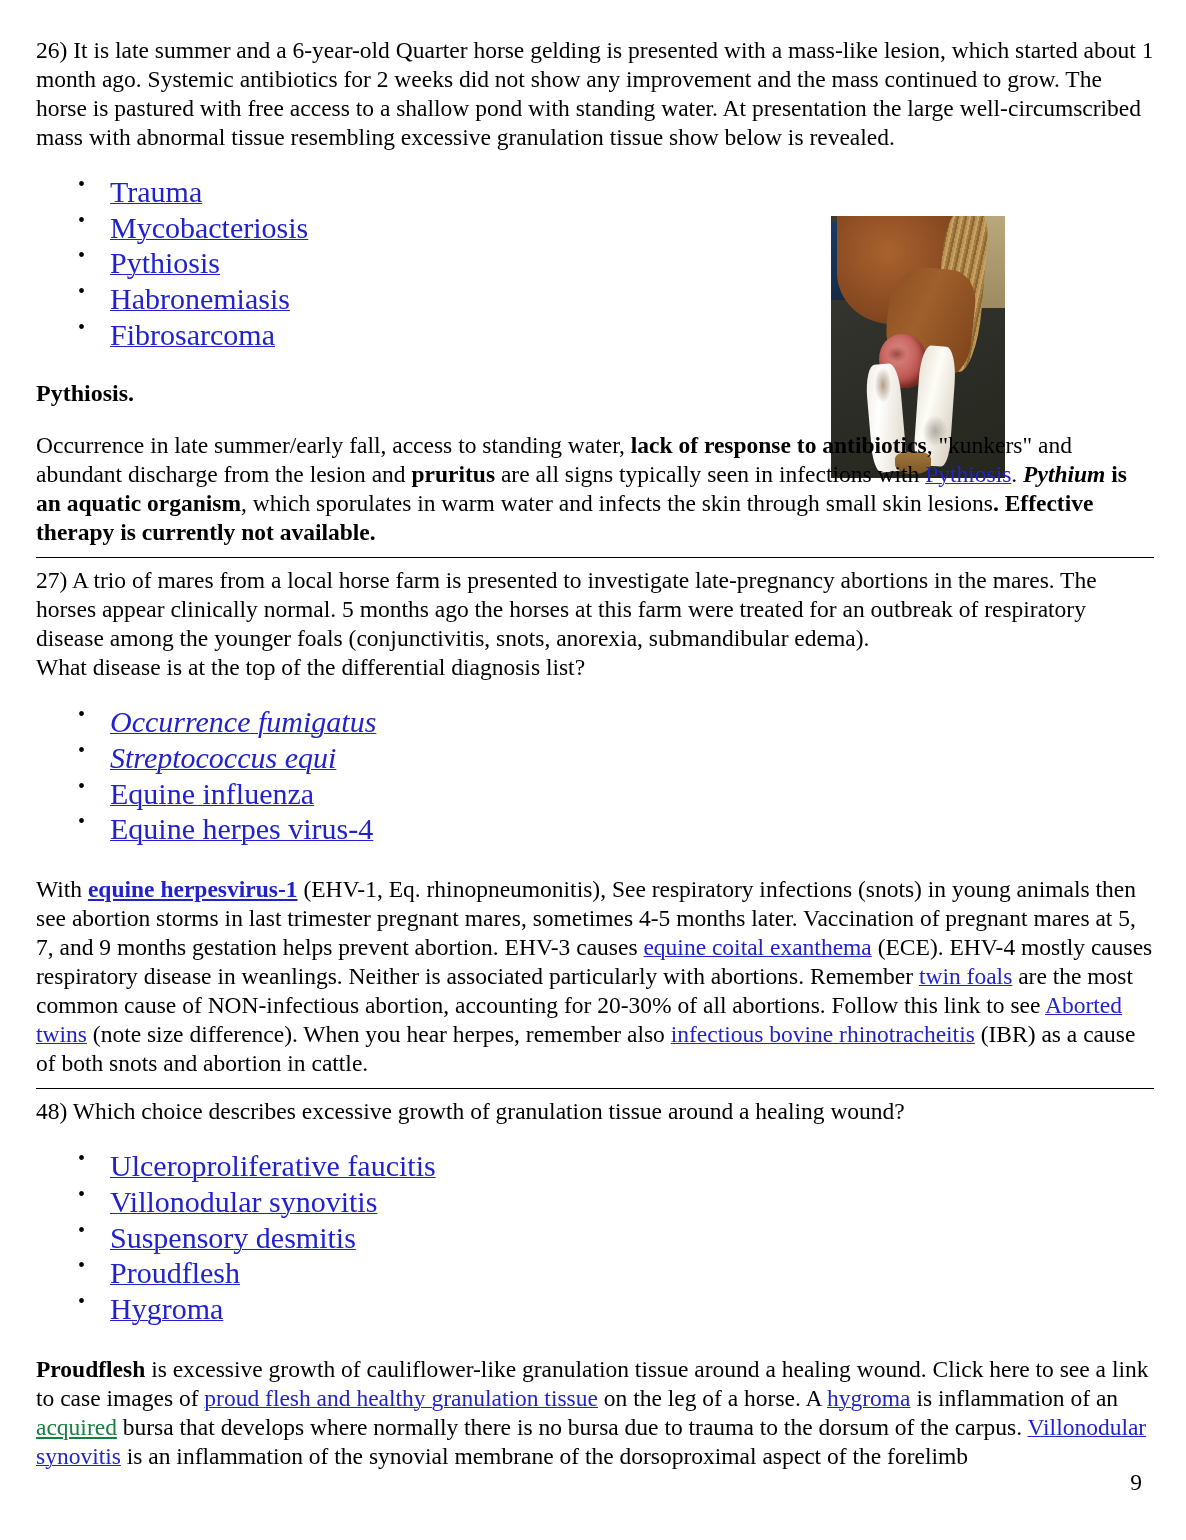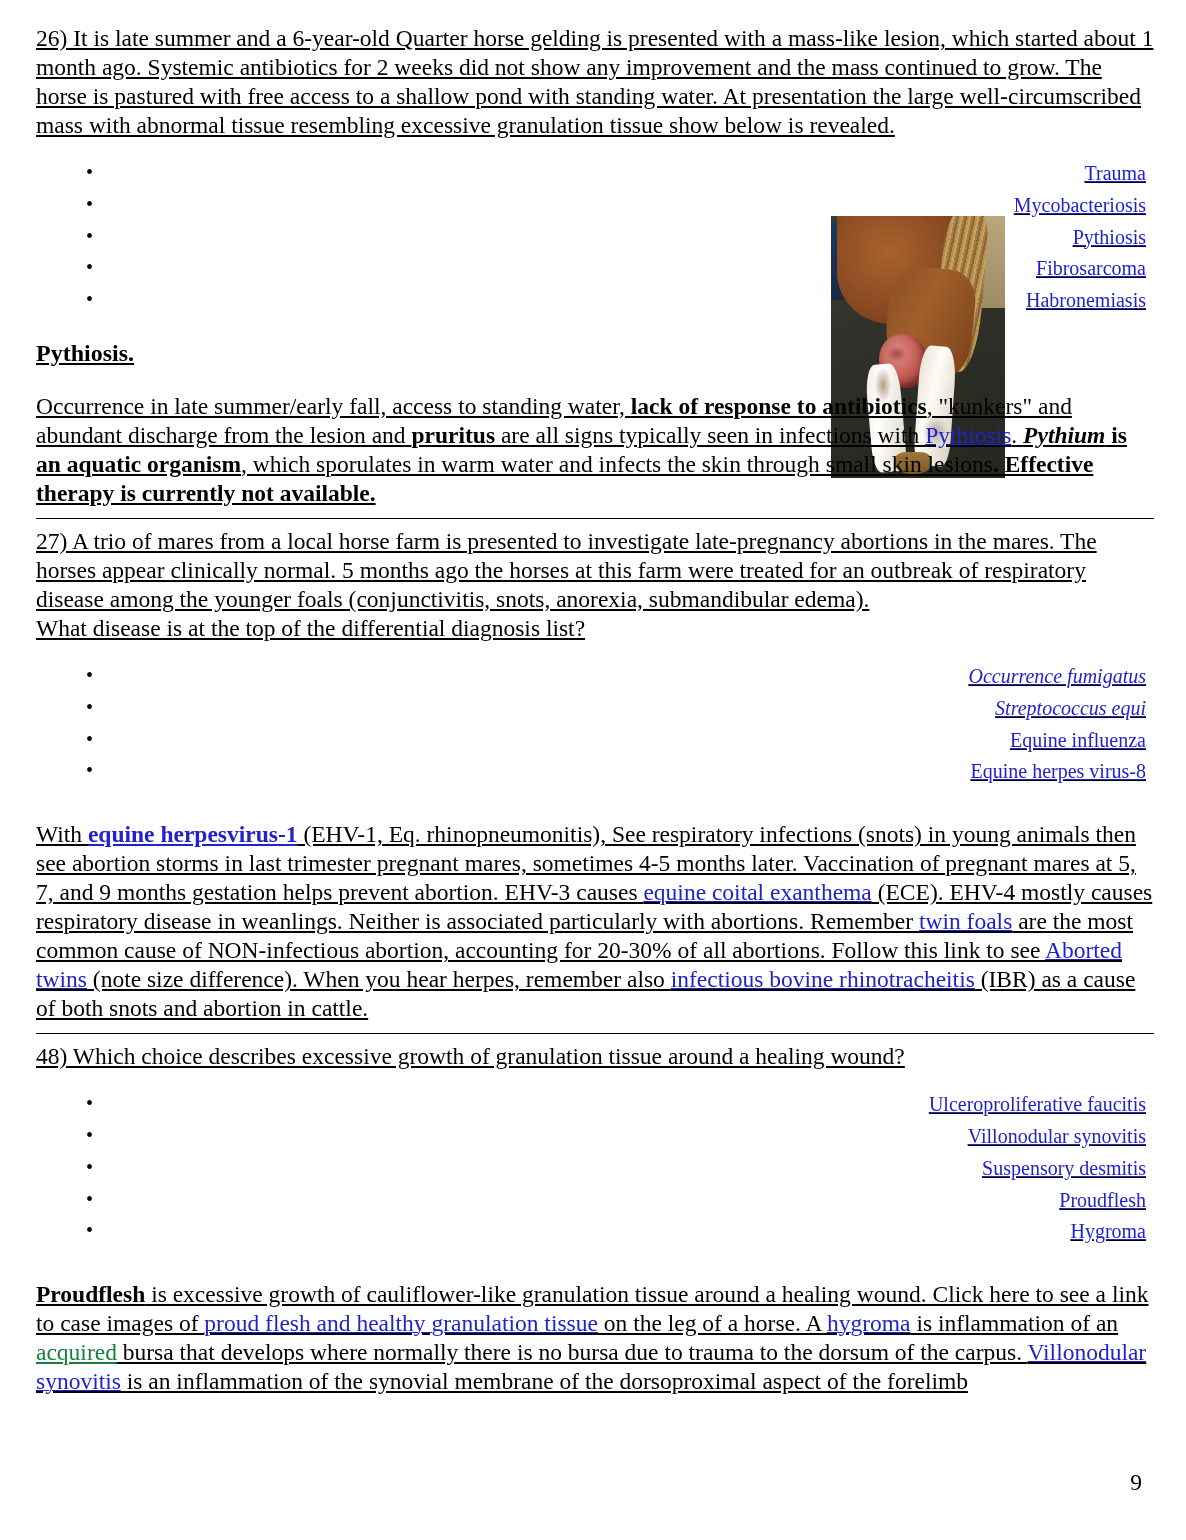--- a/index.html
+++ b/index.html
@@ -19,42 +19,40 @@
   .page {
     position: relative;
     width: 1186px;
     height: 1540px;
     padding: 0;
     box-sizing: border-box;
   }
   .content {
     position: absolute;
     left: 36px;
-    top: 24px;
+    top: 36px;
     width: 1118px;
-    text-decoration: underline;
   }
   p.para {
     margin: 0 0 0 0;
     font-size: 23.5px;
     line-height: 1.235;
     text-align: left;
   }
   ul.choices {
     margin: 22px 0 0 0;
     padding: 0 0 0 42px;
     list-style: none;
   }
   ul.choices li {
-    font-size: 20px;
+    font-size: 30px;
     line-height: 1.19;
     position: relative;
     padding-left: 32px;
-    margin: 8px;
-    text-align: right;
+    margin: 0;
   }
   ul.choices li::before {
     content: "\2022";
     position: absolute;
     left: 0;
     top: -1px;
     font-size: 20px;
     color: #000;
   }
   a.lnk, .lnk {
@@ -218,40 +216,40 @@
 
   <div class="content">
 
     <div>
       <p class="para">26) It is late summer and a 6-year-old Quarter horse gelding is presented with a mass-like lesion, which started about 1 month ago. Systemic antibiotics for 2 weeks did not show any improvement and the mass continued to grow. The horse is pastured with free access to a shallow pond with standing water. At presentation the large well-circumscribed mass with abnormal tissue resembling excessive granulation tissue show below is revealed.</p>
 
       <ul class="choices">
         <li><a href="#" class="lnk">Trauma</a></li>
         <li><a href="#" class="lnk">Mycobacteriosis</a></li>
         <li><a href="#" class="lnk">Pythiosis</a></li>
+        <li><a href="#" class="lnk">Habronemiasis</a></li>
         <li><a href="#" class="lnk">Fibrosarcoma</a></li>
-        <li><a href="#" class="lnk">Habronemiasis</a></li>
       </ul>
 
       <p class="answer-head">Pythiosis.</p>
 
       <p class="explain"><span>Occurrence in late summer/early fall, access to standing water, </span><span class="bold">lack of response to antibiotics</span><span>, "kunkers" and abundant discharge from the lesion and </span><span class="bold">pruritus</span><span> are all signs typically seen in infections with </span><a href="#" class="lnk">Pythiosis</a><span>. </span><span class="bolditalic">Pythium</span><span class="bold"> is an aquatic organism</span><span>, which sporulates in warm water and infects the skin through small skin lesions</span><span class="bold">. Effective therapy is currently not available.</span></p>
     </div>
 
     <hr class="sep">
 
     <div>
       <p class="para">27) A trio of mares from a local horse farm is presented to investigate late-pregnancy abortions in the mares. The horses appear clinically normal. 5 months ago the horses at this farm were treated for an outbreak of respiratory disease among the younger foals (conjunctivitis, snots, anorexia, submandibular edema).</p>
       <p class="para">What disease is at the top of the differential diagnosis list?</p>
 
       <ul class="choices">
         <li><a href="#" class="lnk italic">Occurrence fumigatus</a></li>
         <li><a href="#" class="lnk italic">Streptococcus equi</a></li>
         <li><a href="#" class="lnk">Equine influenza</a></li>
-        <li><a href="#" class="lnk">Equine herpes virus-8</a></li>
+        <li><a href="#" class="lnk">Equine herpes virus-4</a></li>
       </ul>
 
       <div class="spacer-md"></div>
 
       <p class="explain" style="margin-top:0"><span>With </span><a href="#" class="bold-lnk">equine herpesvirus-1</a><span> (EHV-1, Eq. rhinopneumonitis), See respiratory infections (snots) in young animals then see abortion storms in last trimester pregnant mares, sometimes 4-5 months later. Vaccination of pregnant mares at 5, 7, and 9 months gestation helps prevent abortion. EHV-3 causes </span><a href="#" class="lnk">equine coital exanthema</a><span> (ECE). EHV-4 mostly causes respiratory disease in weanlings. Neither is associated particularly with abortions. Remember </span><a href="#" class="lnk">twin foals</a><span> are the most common cause of NON-infectious abortion, accounting for 20-30% of all abortions. Follow this link to see </span><a href="#" class="lnk">Aborted twins</a><span> (note size difference). When you hear herpes, remember also </span><a href="#" class="lnk">infectious bovine rhinotracheitis</a><span> (IBR) as a cause of both snots and abortion in cattle.</span></p>
     </div>
 
     <hr class="sep">
 
     <div>

